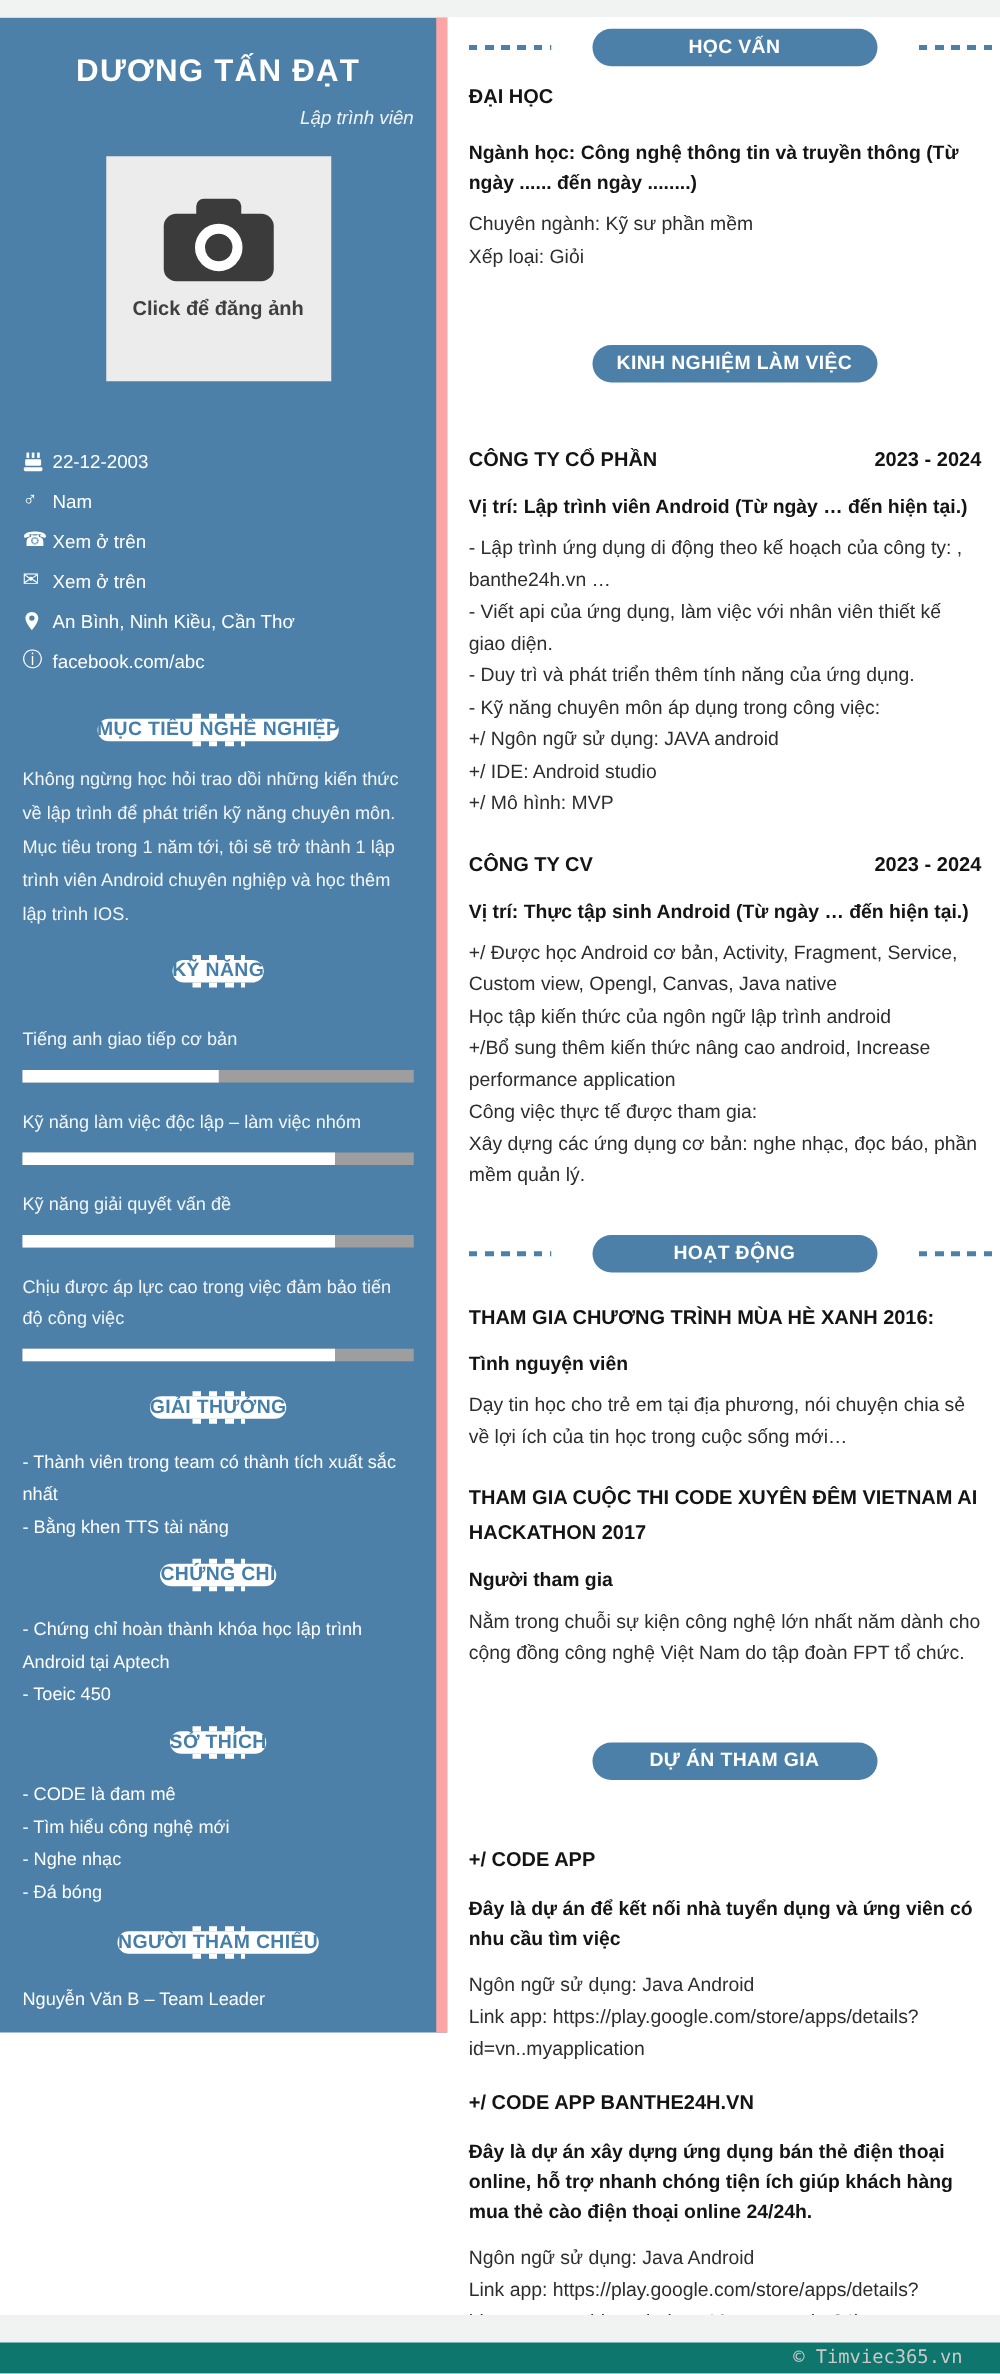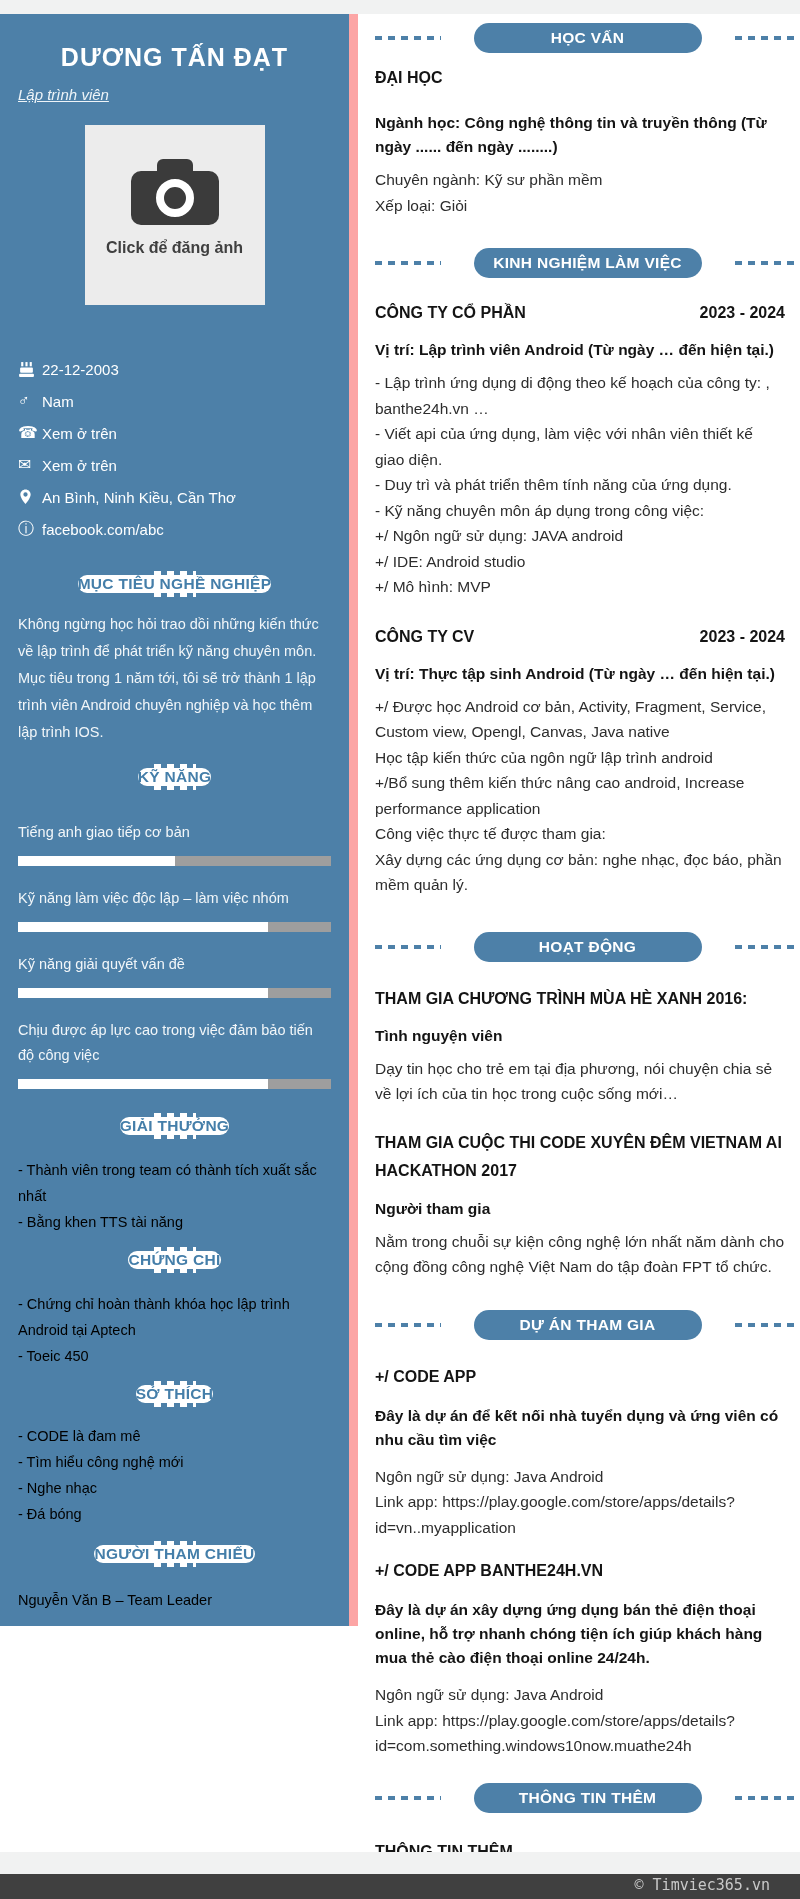--- a/index.html
+++ b/index.html
@@ -8,21 +8,21 @@
   .page { width:800px; height:1899px; overflow:hidden; background:#fff; }
   .top-band { height:14px; background:#f1f2f2; }
   .columns { display:flex; height:1838px; overflow:hidden; background:#fff; }
 
   
   .sidebar-wrap { width:358px; flex:0 0 358px; }
   .sidebar { width:358px; height:1612px; background:#4d80a8; border-right:9px solid #fca5a5;
              padding:0 18px; color:#fff; overflow:hidden; }
   .cand-name { margin-top:28px; text-align:center; font-size:25px; font-weight:bold;
                letter-spacing:1px; color:#fff; line-height:30px; }
-  .cand-title { margin-top:14px; text-align:left; font-style:italic; font-size:15px; color:#eef4f8;text-decoration:underline; }
+  .cand-title { margin-top:14px; text-align:right; font-style:italic; font-size:15px; color:#eef4f8; }
   .photo-box { width:180px; height:180px; margin:22px auto 0; background:#ececec;
                display:flex; flex-direction:column; align-items:center; cursor:pointer; }
   .photo-box svg { margin-top:30px; }
   .photo-caption { margin-top:10px; color:#3f3f3f; font-size:16px; font-weight:bold; }
   .contacts { list-style:none; margin-top:48px; }
   .contacts li { display:flex; align-items:center; height:32px; font-size:15px; color:#fff; }
   .cicon { width:24px; flex:0 0 24px; text-align:left; font-size:16px; line-height:16px; color:#fff; }
   .cicon svg { display:block; }
 
   .side-head { display:flex; align-items:center; margin-top:14px;flex-direction:column; }
@@ -30,39 +30,39 @@
                color:#447ea9; font-weight:bold; font-size:15.5px; letter-spacing:.3px;
                display:flex; align-items:center; justify-content:center; }
   .dash { height:4px; background-image:repeating-linear-gradient(90deg, currentColor 0 7px, transparent 7px 13px); }
   .side-head .dash { width:42px; color:#fff; }
 
   .side-text { margin-top:14px; font-size:14.5px; line-height:27px; color:#f2f6f9; }
   .skill { margin-top:20px; }
   .skill-label { font-size:14.5px; line-height:25px; color:#f2f6f9; }
   .bar { margin-top:11px; height:10px; background:#9e9e9e; }
   .fill { height:10px; background:#ffffff; }
-  .side-lines div { font-size:14.5px; line-height:26px; color:#000000; }
+  .side-lines div { font-size:14.5px; line-height:26px; color:#ffffff; }
 
   
   .content { flex:1; background:#fff; overflow:hidden; }
   .main-head { display:flex; align-items:center; padding-left:17px;gap:28px; }
   .main-pill { width:228px; height:30px; background:#4d80a8; border-radius:16px; color:#fff;
                font-weight:bold; font-size:15.5px; letter-spacing:.3px;
                display:flex; align-items:center; justify-content:center; margin:0 5px; }
   .main-head .dash { flex:1; color:#4d80a8; }
   .mtext { padding:0 15px 0 17px; }
   .h-bold { font-size:16px; font-weight:bold; color:#141414; line-height:26px; }
   .b-15 { font-size:15.5px; font-weight:bold; color:#141414; line-height:24px; }
   .r-15 { font-size:15.5px; color:#2d2d2d; line-height:25.5px; }
   .job-row { display:flex; justify-content:space-between; align-items:baseline; }
   .url { overflow-wrap:anywhere; }
 
   
   .bottom-band { height:22px; background:#f1f2f2; }
-  .footer-bar { height:25px; background:#404040; text-align:right; padding-right:30px; }
+  .footer-bar { height:25px; background:#0f766e; text-align:right; padding-right:30px; }
   .credit { font-family:"DejaVu Sans Mono","Liberation Mono",monospace; font-size:15px;
             color:#c9c9c9; line-height:22px; }
 </style>
 </head>
 <body>
 
 <div class="page">
   <div class="top-band"></div>
 
   <div class="columns">
@@ -209,21 +209,21 @@
         <span class="main-pill">HỌC VẤN</span>
         <span class="dash"></span>
       </div>
       <div class="mtext">
         <div class="h-bold" style="margin-top:12px;">ĐẠI HỌC</div>
         <div class="b-15" style="margin-top:20px;">Ngành học: Công nghệ thông tin và truyền thông (Từ ngày ...... đến ngày ........)</div>
         <div class="r-15" style="margin-top:8px;">Chuyên ngành: Kỹ sư phần mềm</div>
         <div class="r-15">Xếp loại: Giỏi</div>
       </div>
 
-      <div class="main-head" style="margin-top:30px;">
+      <div class="main-head" style="margin-top:30px;flex-direction:column;">
         <span class="dash"></span>
         <span class="main-pill">KINH NGHIỆM LÀM VIỆC</span>
         <span class="dash"></span>
       </div>
       <div class="mtext">
         <div class="job-row" style="margin-top:22px;">
           <span class="h-bold">CÔNG TY CỔ PHẦN</span>
           <span class="h-bold">2023 - 2024</span>
         </div>
         <div class="b-15" style="margin-top:12px;">Vị trí: Lập trình viên Android (Từ ngày … đến hiện tại.)</div>
@@ -259,21 +259,21 @@
       <div class="mtext">
         <div class="h-bold" style="margin-top:24px;">THAM GIA CHƯƠNG TRÌNH MÙA HÈ XANH 2016:</div>
         <div class="b-15" style="margin-top:12px;">Tình nguyện viên</div>
         <div class="r-15" style="margin-top:8px;">Dạy tin học cho trẻ em tại địa phương, nói chuyện chia sẻ về lợi ích của tin học trong cuộc sống mới…</div>
 
         <div class="h-bold" style="margin-top:22px; line-height:28px;">THAM GIA CUỘC THI CODE XUYÊN ĐÊM VIETNAM AI HACKATHON 2017</div>
         <div class="b-15" style="margin-top:12px;">Người tham gia</div>
         <div class="r-15" style="margin-top:8px;">Nằm trong chuỗi sự kiện công nghệ lớn nhất năm dành cho cộng đồng công nghệ Việt Nam do tập đoàn FPT tổ chức.</div>
       </div>
 
-      <div class="main-head" style="margin-top:30px;">
+      <div class="main-head" style="margin-top:30px;flex-direction:column;">
         <span class="dash"></span>
         <span class="main-pill">DỰ ÁN THAM GIA</span>
         <span class="dash"></span>
       </div>
       <div class="mtext">
         <div class="h-bold" style="margin-top:24px;">+/ CODE APP</div>
         <div class="b-15" style="margin-top:14px;">Đây là dự án để kết nối nhà tuyển dụng và ứng viên có nhu cầu tìm việc</div>
         <div class="r-15" style="margin-top:12px;">Ngôn ngữ sử dụng: Java Android</div>
         <div class="r-15 url">Link app: https://play.google.com/store/apps/details?id=vn..myapplication</div>
 

